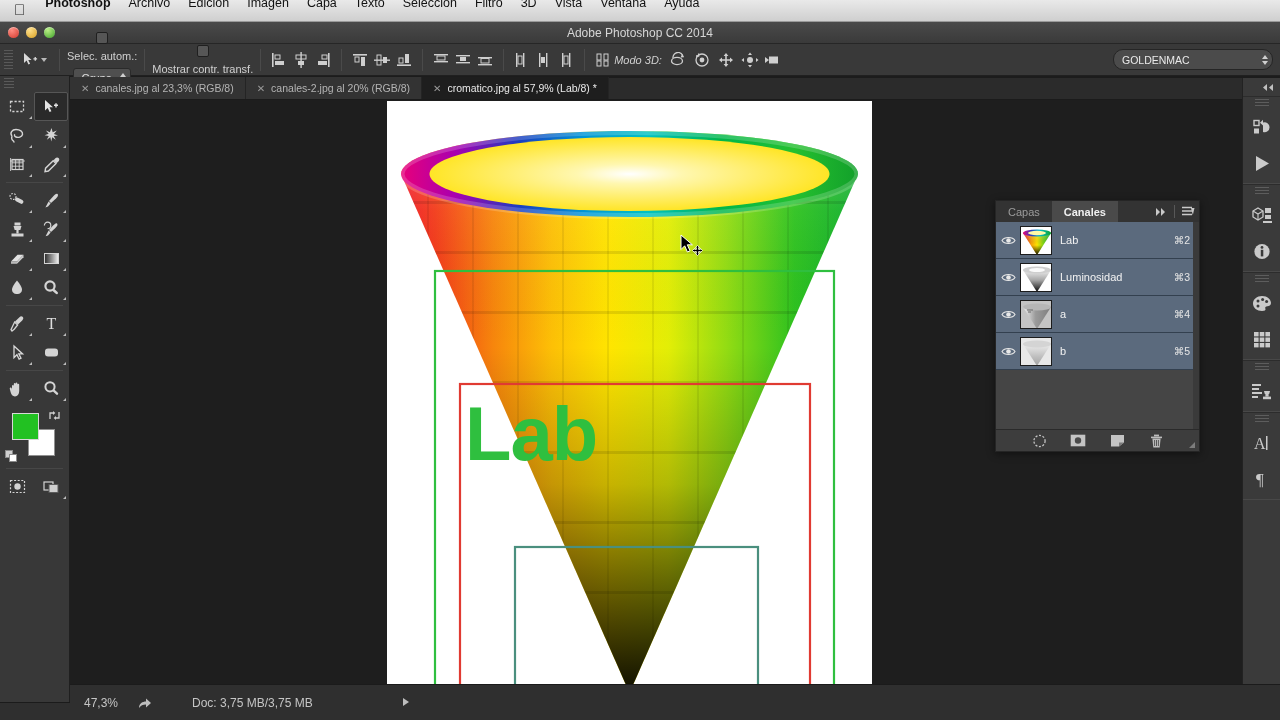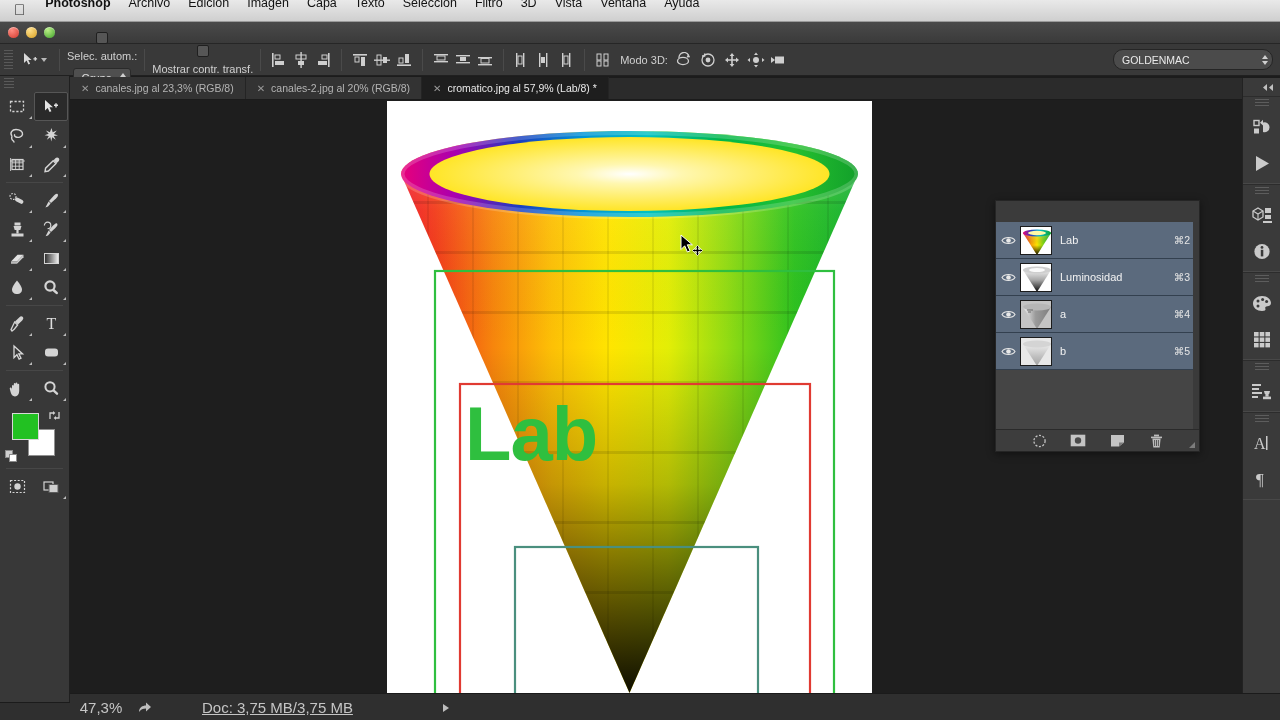--- a/index.html
+++ b/index.html
@@ -60,21 +60,21 @@
     display:flex; align-items:center; gap:8px;
     background:#4f4f4f; border:1px solid #2a2a2a; border-radius:3px;
     height:19px; padding:0 4px 0 7px; font-size:11px; color:#e0e0e0;
   }
   .updn { display:flex; flex-direction:column; gap:2px; align-items:center; }
   .updn i { width:0;height:0;border-left:3px solid transparent;border-right:3px solid transparent; display:block;}
   .updn i.u { border-bottom:4px solid #cfcfcf; }
   .updn i.d { border-top:4px solid #cfcfcf; }
   .alignbtn { width:22px; height:22px; display:flex; align-items:center; justify-content:center; }
   .alignbtn svg { display:block; }
-  .m3d { margin-left:6px; margin-right:4px; white-space:nowrap; }
+  .m3d { margin-right:4px; white-space:nowrap;font-style:italic; }
   .m3dbtn { width:24px; height:22px; display:flex; align-items:center; justify-content:center; }
   .goldenmac {
     position:absolute; right:7px; top:5px;
     width:160px; height:21px;
     background:#4b4b4b; border:1px solid #252525; border-radius:10px;
     display:flex; align-items:center; justify-content:space-between;
     padding:0 4px 0 8px; font-size:10.5px; color:#eaeaea;
   }
 
   
@@ -158,27 +158,27 @@
   .pfoot {
     position:absolute; left:0; right:0; bottom:0; height:22px; background:#3d3d3d;
     border-top:1px solid #2a2a2a; display:flex; align-items:center; justify-content:center; gap:22px;
   }
   .pfoot .fi { width:17px; height:16px; display:flex; align-items:center; justify-content:center; }
   .pfoot .grip2 { position:absolute; right:3px; bottom:2px; width:9px; height:9px; }
   .panel-scroll { position:absolute; right:0; top:21px; bottom:22px; width:6px; background:#3a3a3a; }
 
   
   .statusbar {
-    position:absolute; left:70px; bottom:0; width:1210px; height:27px;
+    position:absolute; left:70px; bottom:0; width:1210px; height:36px;
     background:#2f2f2f; border-top:1px solid #1b1b1b;
-    display:flex; align-items:center; font-size:15px; color:#c5c5c5;
+    display:flex; align-items:center; font-size:12px; color:#c5c5c5;
   }
   .st-zoom { width:62px; text-align:center; }
   .st-ic { width:26px; display:flex; align-items:center; justify-content:center; }
-  .st-doc { margin-left:44px;text-decoration:underline; }
+  .st-doc { margin-left:34px; }
   .st-arrow { margin-left:88px; }
   .botleft { position:absolute; left:0; bottom:0; width:70px; height:18px; background:#2f2f2f; border-top:1px solid #1b1b1b;}
 </style>
 </head>
 <body>
 
 <div id="app">
 
   <div class="macbar">
     <div class="apple"></div>
@@ -195,20 +195,21 @@
     <div class="mi">Ventana</div>
     <div class="mi">Ayuda</div>
   </div>
 
   <div class="titlebar">
     <div class="traffic">
       <div class="tl r"></div>
       <div class="tl y"></div>
       <div class="tl g"></div>
     </div>
+    <div class="tt">Adobe Photoshop CC 2014</div>
   </div>
 
   <div class="optbar">
     <div class="grip"></div>
 
     <div class="tool-cur">
       <svg width="17" height="17" viewBox="0 0 17 17">
         <path d="M3 2 L3 12 L5.6 9.6 L7.4 13.6 L9.1 12.8 L7.3 9 L10.6 9 Z" fill="#d9d9d9"></path>
         <path d="M12.4 7.2 L13.6 7.2 L13.6 5.9 L14.9 5.9 L14.9 7.2 L16.1 7.2 L16.1 8.4 L14.9 8.4 L14.9 9.7 L13.6 9.7 L13.6 8.4 L12.4 8.4 Z" fill="#d9d9d9"></path>
       </svg>
@@ -680,20 +681,34 @@
       <div class="gamlabel lbl-lab">Lab</div>
 
       <svg class="cursor" viewBox="0 0 30 30">
         <path d="M2 1 L2 15.5 L5.7 11.8 L8.4 18 L11 16.8 L8.3 10.8 L13.4 10.8 Z" fill="#000" stroke="#fff" stroke-width="1"></path>
         <path d="M18.5 11.5 L20.6 13.6 L19.6 13.6 L19.6 15.4 L21.4 15.4 L21.4 14.4 L23.5 16.5 L21.4 18.6 L21.4 17.6 L19.6 17.6 L19.6 19.4 L20.6 19.4 L18.5 21.5 L16.4 19.4 L17.4 19.4 L17.4 17.6 L15.6 17.6 L15.6 18.6 L13.5 16.5 L15.6 14.4 L15.6 15.4 L17.4 15.4 L17.4 13.6 L16.4 13.6 Z" fill="#000" stroke="#fff" stroke-width="0.8"></path>
       </svg>
     </div>
   </div>
 
   <div class="panel">
+    <div class="ptabs">
+      <div class="ptab">Capas</div>
+      <div class="ptab active">Canales</div>
+      <div class="pright">
+        <svg width="13" height="10" viewBox="0 0 13 10">
+          <path d="M1 1 L5 5 L1 9 Z M6 1 L10 5 L6 9 Z" fill="#c9c9c9"></path>
+        </svg>
+        <span style="width:1px;height:13px;background:#585858;display:inline-block"></span>
+        <svg width="14" height="11" viewBox="0 0 14 11">
+          <path d="M1 1.5 H11 M1 5 H11 M1 8.5 H11" stroke="#c9c9c9" stroke-width="1.4"></path>
+          <path d="M10 2 L13.5 2 L11.8 9 Z" fill="#c9c9c9"></path>
+        </svg>
+      </div>
+    </div>
 
     <div class="pbody">
 
       <div class="chrow">
         <span class="eye">
           <svg width="15" height="11" viewBox="0 0 15 11">
             <path d="M1 5.5 C3.5 1.5 11.5 1.5 14 5.5 C11.5 9.5 3.5 9.5 1 5.5 Z" fill="none" stroke="#e8e8e8" stroke-width="1.1"></path>
             <circle cx="7.5" cy="5.5" r="2.3" fill="#e8e8e8"></circle>
           </svg>
         </span>

